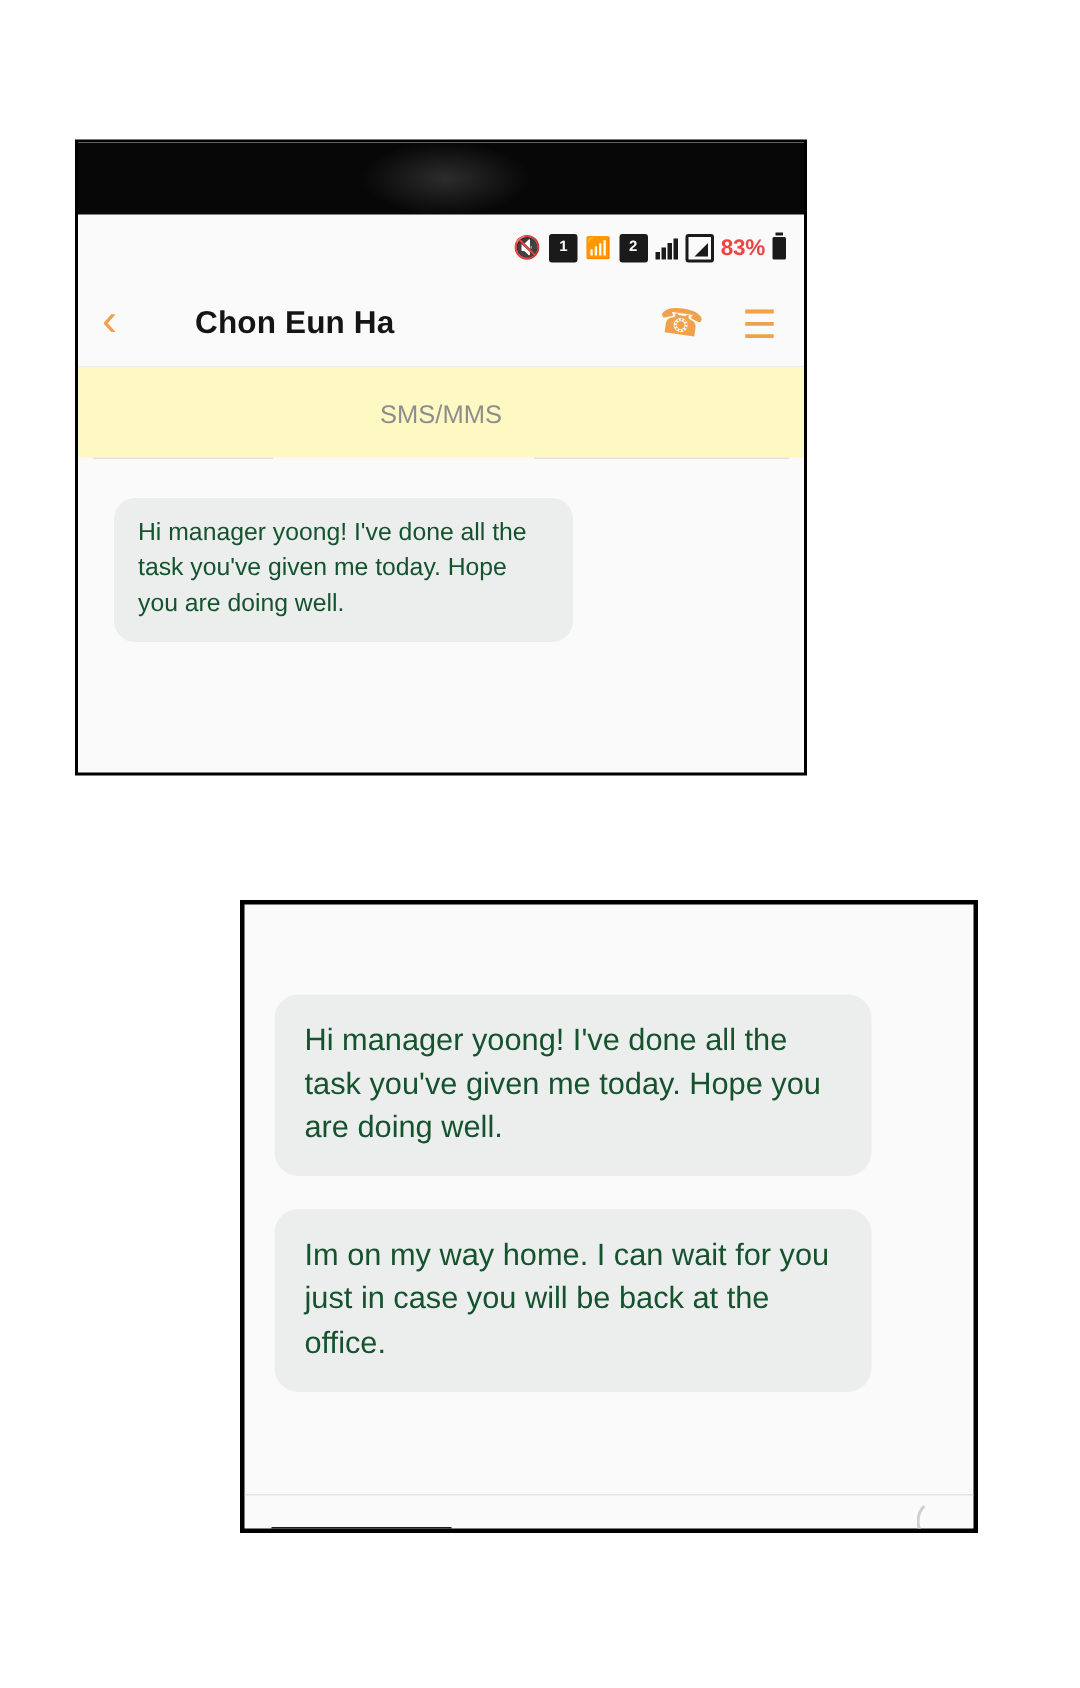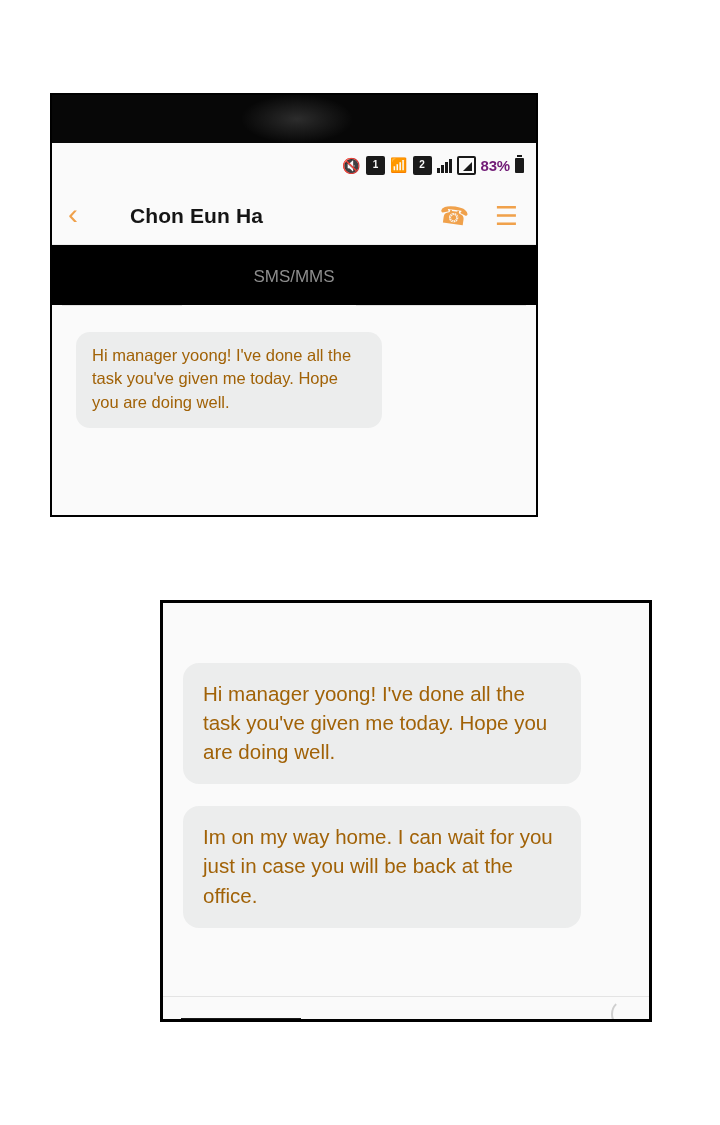--- a/index.html
+++ b/index.html
@@ -105,21 +105,21 @@
     right: 2px;
     bottom: 2px;
     width: 0; height: 0;
     border-left: 9px solid transparent;
     border-bottom: 9px solid #1a1a1a;
   }
   .si-batt-text {
     font-size: 15px;
     font-weight: bold;
     letter-spacing: -0.2px;
-    color: #701a75;
+    color: #ef4444;
   }
   .si-batt {
     width: 9px;
     height: 15px;
     background: #1a1a1a;
     position: relative;
     border-radius: 1px;
   }
   .si-batt::before {
     content: "";
@@ -172,21 +172,21 @@
     color: #f0a14b;
     font-size: 26px;
     line-height: 1;
     cursor: pointer;
   }
   .sms-label {
     text-align: center;
     color: #8d8d8d;
     font-size: 17px;
     padding: 22px 0 18px;
-    background: #000000;
+    background: #fef9c3;
   }
   .divider-row {
     position: relative;
     height: 1px;
     background: transparent;
     margin: 0 0 0 0;
   }
   .divider-row .dl, .divider-row .dr {
     position: absolute;
     top: 0;
@@ -198,21 +198,21 @@
 
   .thread {
     padding: 26px 0 0 0;
     background: #fafafa;
   }
   .bubble-in {
     display: inline-block;
     background: #eceded;
     border-radius: 14px;
     padding: 12px 16px 14px 16px;
-    color: #a16207;
+    color: #14532d;
     line-height: 1.42;
     box-sizing: border-box;
   }
   .p1-bubble {
     margin-left: 24px;
     max-width: 306px;
     font-size: 16.5px;
   }
 
   

